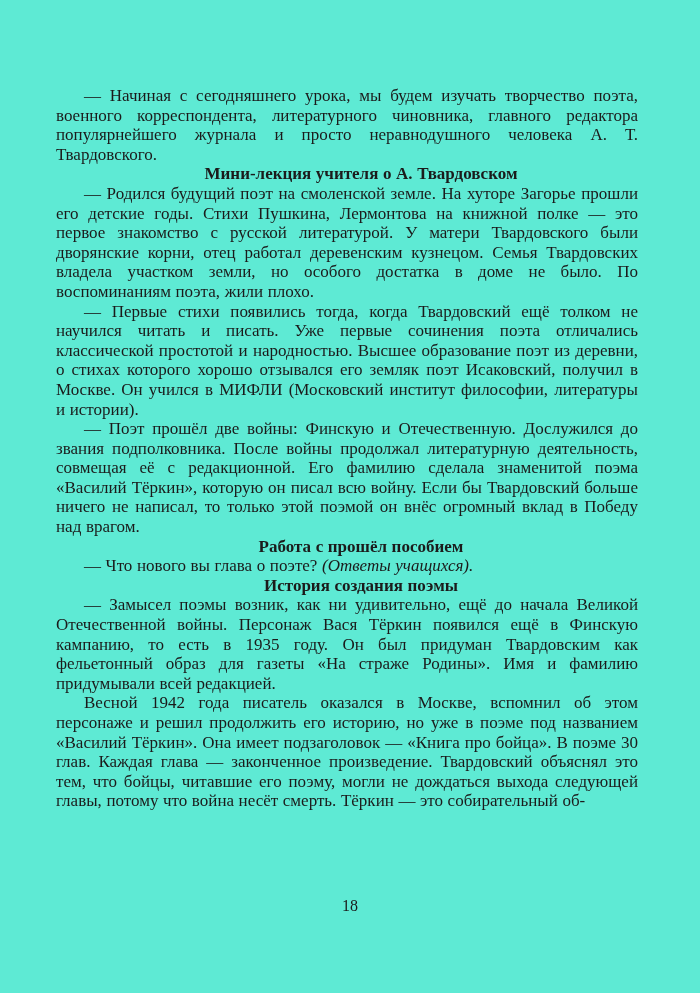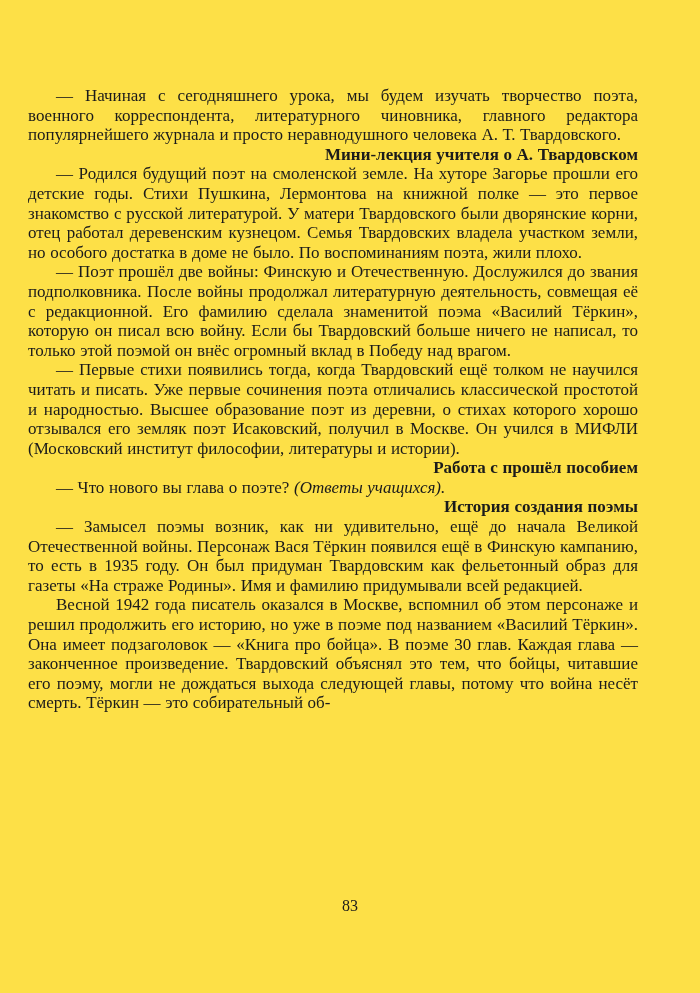--- a/index.html
+++ b/index.html
@@ -9,40 +9,40 @@
       height: 993px;
       position: relative;
       overflow: hidden;
       font-family: "Liberation Serif", "DejaVu Serif", serif;
       color: #1b1b1b;
       -webkit-font-smoothing: antialiased;
     }
     .page {
       position: absolute;
       inset: 0;
-      padding: 86px 62px 0 28px;
-      background: #fde047;
+      padding: 86px 62px 0 56px;
+      background: #5eead4;
     }
     .text-block {
       font-size: 17px;
       line-height: 19.6px;
       text-align: justify;
       hyphens: auto;
       -webkit-hyphens: auto;
       word-spacing: 0.02em;
     }
     .para {
       text-indent: 28px;
     }
     .heading {
       font-size: 17px;
       line-height: 19.6px;
       font-weight: bold;
       text-indent: 28px;
-      text-align: right;
+      text-align: center;
     }
     .italic {
       font-style: italic;
     }
     .page-number {
       position: absolute;
       bottom: 78px;
       left: 0;
       right: 0;
       text-align: center;
@@ -55,31 +55,31 @@
 
 <main class="page">
   <article class="text-block">
 
     <p class="para">— Начиная с сегодняшнего урока, мы будем изучать творчество поэта, военного корреспондента, литературного чиновника, главного редактора популярнейшего журнала и просто неравнодушного человека А. Т. Твардовского.</p>
 
     <h2 class="heading">Мини-лекция учителя о А. Твардовском</h2>
 
     <p class="para">— Родился будущий поэт на смоленской земле. На хуторе Загорье прошли его детские годы. Стихи Пушкина, Лермонтова на книжной полке — это первое знакомство с русской литературой. У матери Твардовского были дворянские корни, отец работал деревенским кузнецом. Семья Твардовских владела участком земли, но особого достатка в доме не было. По воспоминаниям поэта, жили плохо.</p>
 
+    <p class="para">— Первые стихи появились тогда, когда Твардовский ещё толком не научился читать и писать. Уже первые сочинения поэта отличались классической простотой и народностью. Высшее образование поэт из деревни, о стихах которого хорошо отзывался его земляк поэт Исаковский, получил в Москве. Он учился в МИФЛИ (Московский институт философии, литературы и истории).</p>
+
     <p class="para">— Поэт прошёл две войны: Финскую и Отечественную. Дослужился до звания подполковника. После войны продолжал литературную деятельность, совмещая её с редакционной. Его фамилию сделала знаменитой поэма «Василий Тёркин», которую он писал всю войну. Если бы Твардовский больше ничего не написал, то только этой поэмой он внёс огромный вклад в Победу над врагом.</p>
-
-    <p class="para">— Первые стихи появились тогда, когда Твардовский ещё толком не научился читать и писать. Уже первые сочинения поэта отличались классической простотой и народностью. Высшее образование поэт из деревни, о стихах которого хорошо отзывался его земляк поэт Исаковский, получил в Москве. Он учился в МИФЛИ (Московский институт философии, литературы и истории).</p>
 
     <h2 class="heading">Работа с прошёл пособием</h2>
 
 
     <p class="para"><span>— Что нового вы глава о поэте? </span><em class="italic">(Ответы учащихся).</em></p>
 
     <h2 class="heading">История создания поэмы</h2>
 
     <p class="para">— Замысел поэмы возник, как ни удивительно, ещё до начала Великой Отечественной войны. Персонаж Вася Тёркин появился ещё в Финскую кампанию, то есть в 1935 году. Он был придуман Твардовским как фельетонный образ для газеты «На страже Родины». Имя и фамилию придумывали всей редакцией.</p>
 
     <p class="para">Весной 1942 года писатель оказался в Москве, вспомнил об этом персонаже и решил продолжить его историю, но уже в поэме под названием «Василий Тёркин». Она имеет подзаголовок — «Книга про бойца». В поэме 30 глав. Каждая глава — законченное произведение. Твардовский объяснял это тем, что бойцы, читавшие его поэму, могли не дождаться выхода следующей главы, потому что война несёт смерть. Тёркин — это собирательный об-</p>
 
   </article>
 
-  <footer class="page-number">83</footer>
+  <footer class="page-number">18</footer>
 </main>
 
 </body></html>

